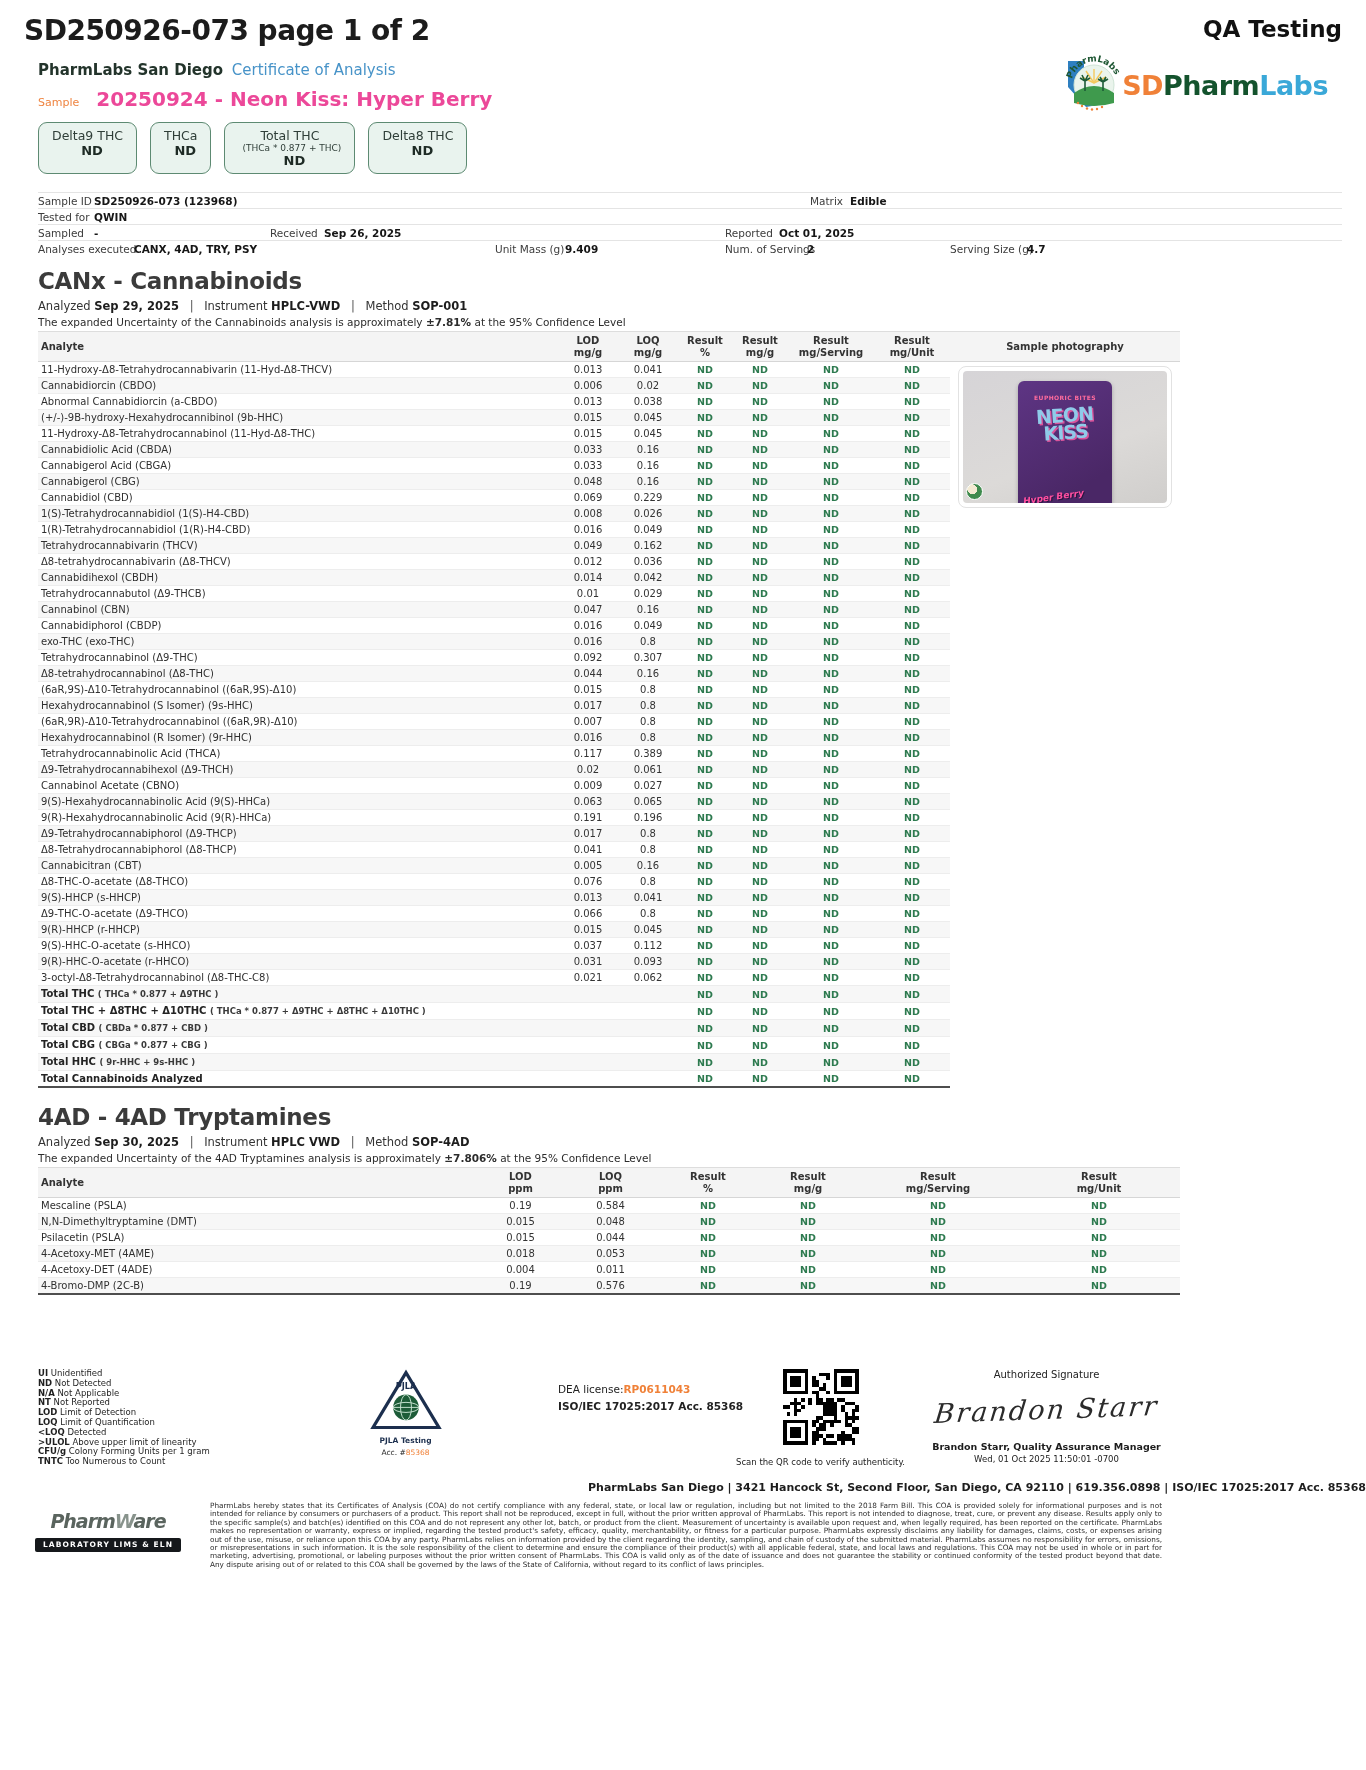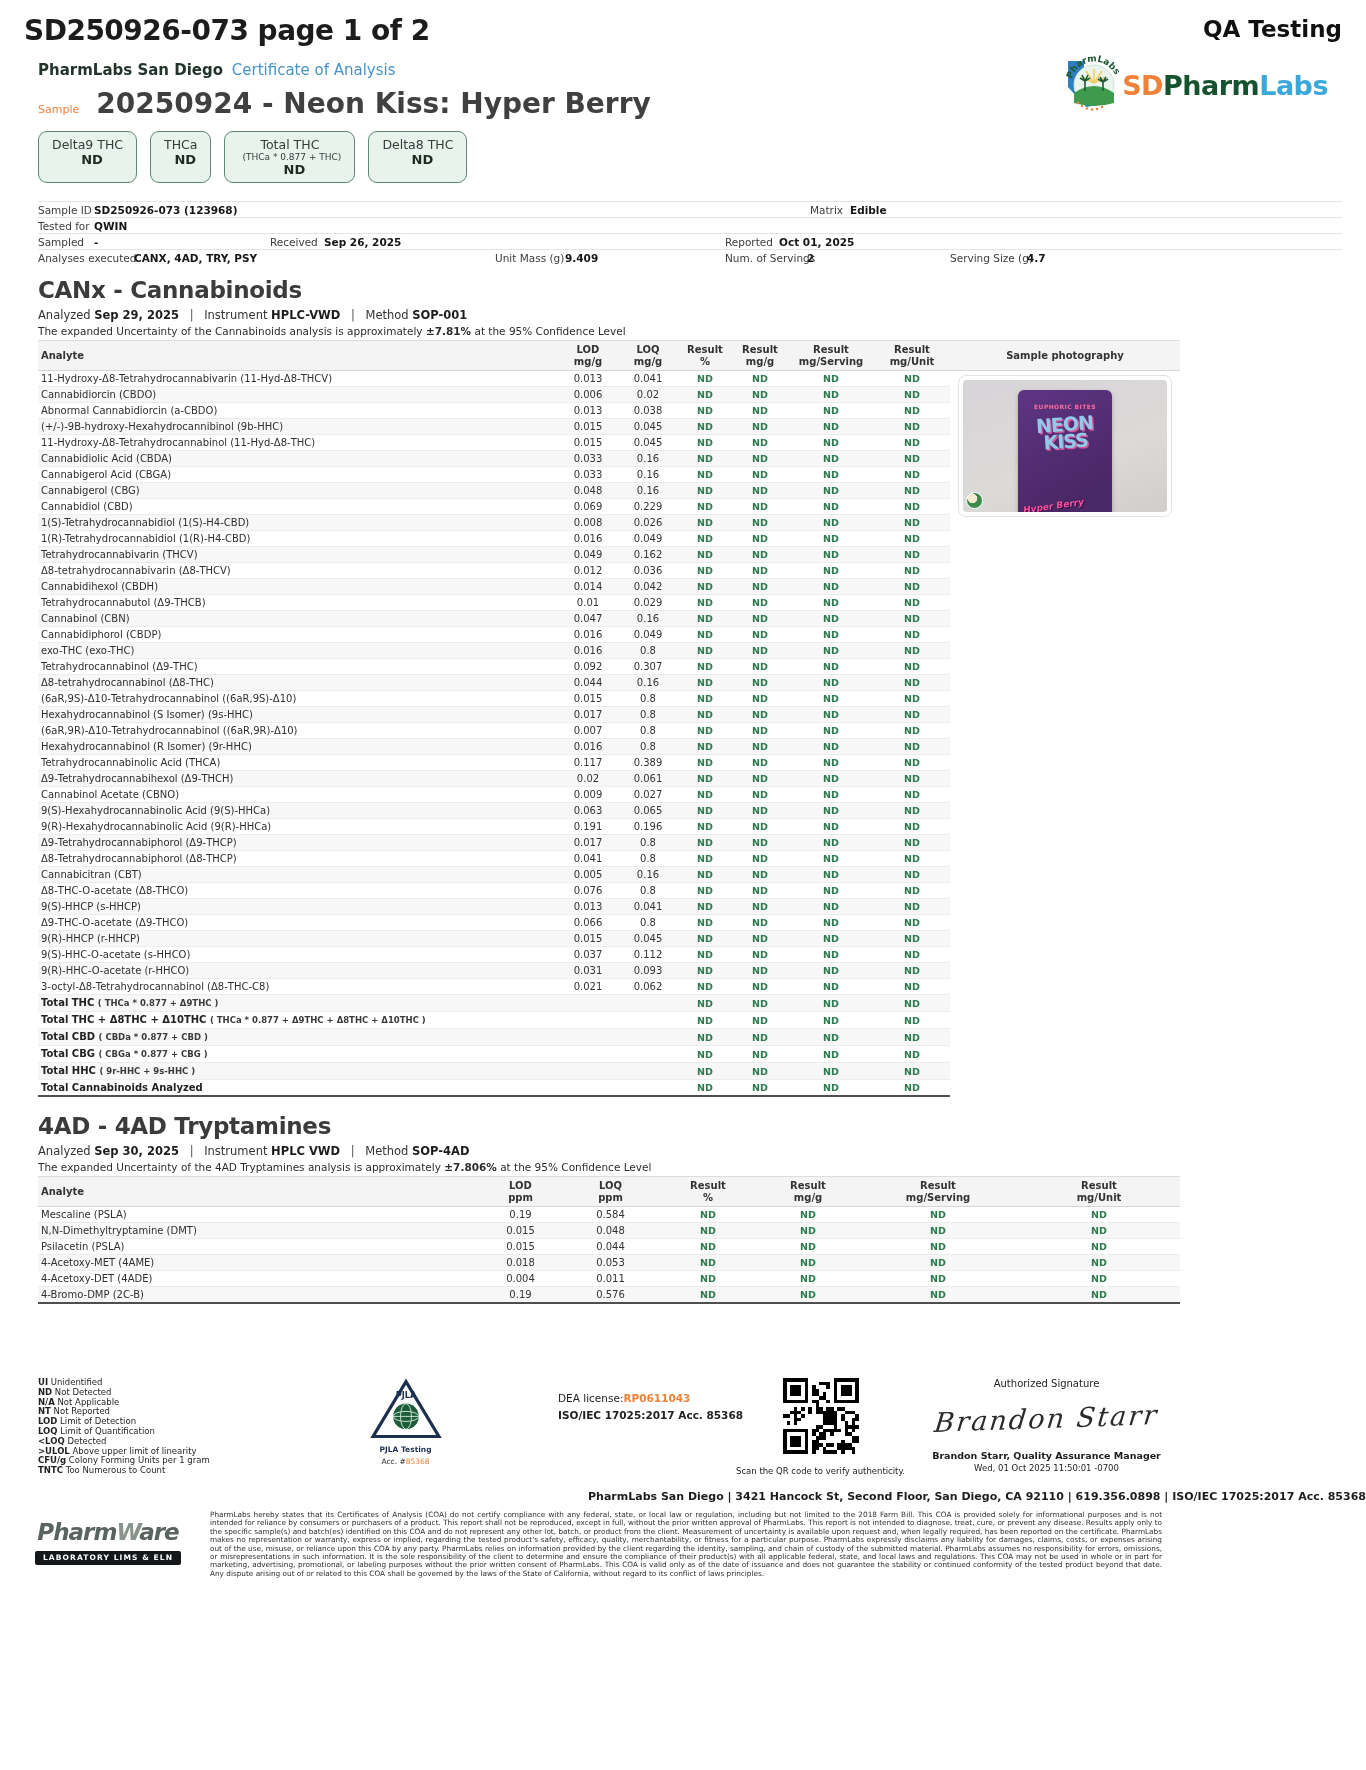--- a/index.html
+++ b/index.html
@@ -10,21 +10,21 @@
   .title-row { display:flex; justify-content:space-between; align-items:flex-start; padding:14px 24px 0 24px; }
   .page-title { font-size:28px; font-weight:700; color:#1c1c1c; letter-spacing:-0.5px; }
   .qa-label { font-size:23px; font-weight:600; color:#111; margin-top:2px; }
 
   .brand-row { position:relative; margin:14px 24px 0 38px; }
   .lab-line { font-size:15px; }
   .lab-name { font-weight:700; color:#23342b; }
   .coa-label { color:#4793c8; font-weight:500; margin-left:4px; }
   .sample-line { margin-top:8px; }
   .sample-tag { font-size:11px; color:#ef8440; font-weight:500; margin-right:12px; }
-  .sample-name { font-size:28px; font-weight:700; color:#404040; }
+  .sample-name { font-size:20px; font-weight:700; color:#ec4899; }
 
   .badges { display:flex; gap:13px; margin-top:11px; }
   .badge { border:1.5px solid #5d8a72; background:#e9f3ee; border-radius:9px; padding:5px 13px; font-size:12.5px; color:#2f3e38; display:flex; align-items:center; white-space:nowrap;flex-direction:column; }
   .badge .b-sub { font-size:9px; margin-left:4px; color:#2f3e38; }
   .badge .b-val { font-weight:700; font-size:13px; margin-left:9px; color:#1e2b25; }
 
   .logo-block { position:absolute; right:14px; top:-8px; display:flex; align-items:center; }
   .logo-text { font-size:27px; font-weight:700; letter-spacing:-0.5px; }
   .logo-sd { color:#f08138; font-weight:800; }
   .logo-pharm { color:#14532d; }
@@ -90,21 +90,21 @@
   .sig-block { width:267px; text-align:center; }
   .auth-label { font-size:10px; color:#222; }
   .signature { margin-top:14px; font-family:"DejaVu Serif","Liberation Serif",serif; font-style:italic; font-size:27px; color:#2b2b2b; transform:skewX(-8deg) rotate(-2deg); letter-spacing:2px; }
   .signer { font-size:9.5px; font-weight:700; margin-top:16px; color:#1d1d1d; }
   .sig-date { font-size:8.5px; color:#222; margin-top:2px; }
 
   .address-line { text-align:right; font-size:11px; font-weight:700; color:#1d1d1d; margin-top:14px; }
 
   .disc-row { display:flex; gap:18px; margin:8px 30px 0 24px; }
   .pharmware { width:168px; padding-top:8px; text-align:center; }
-  .pw-name { font-size:23px; font-weight:700; font-style:italic; color:#5a645e; letter-spacing:-1px; }
+  .pw-name { font-size:19px; font-weight:700; font-style:italic; color:#5a645e; letter-spacing:-1px; }
   .pw-name .pw-mark { color:#88938c; }
   .pw-bar { display:inline-block; margin-top:3px; background:#15181b; color:#fff; font-size:7.5px; letter-spacing:1.1px; padding:2.5px 8px; border-radius:2px; font-weight:700; }
   .disclaimer { width:952px; font-size:7.3px; line-height:8.4px; text-align:justify; color:#2e2e2e; }
 </style>
 </head>
 <body>
 
 <div class="page">
 
   <div class="title-row">

